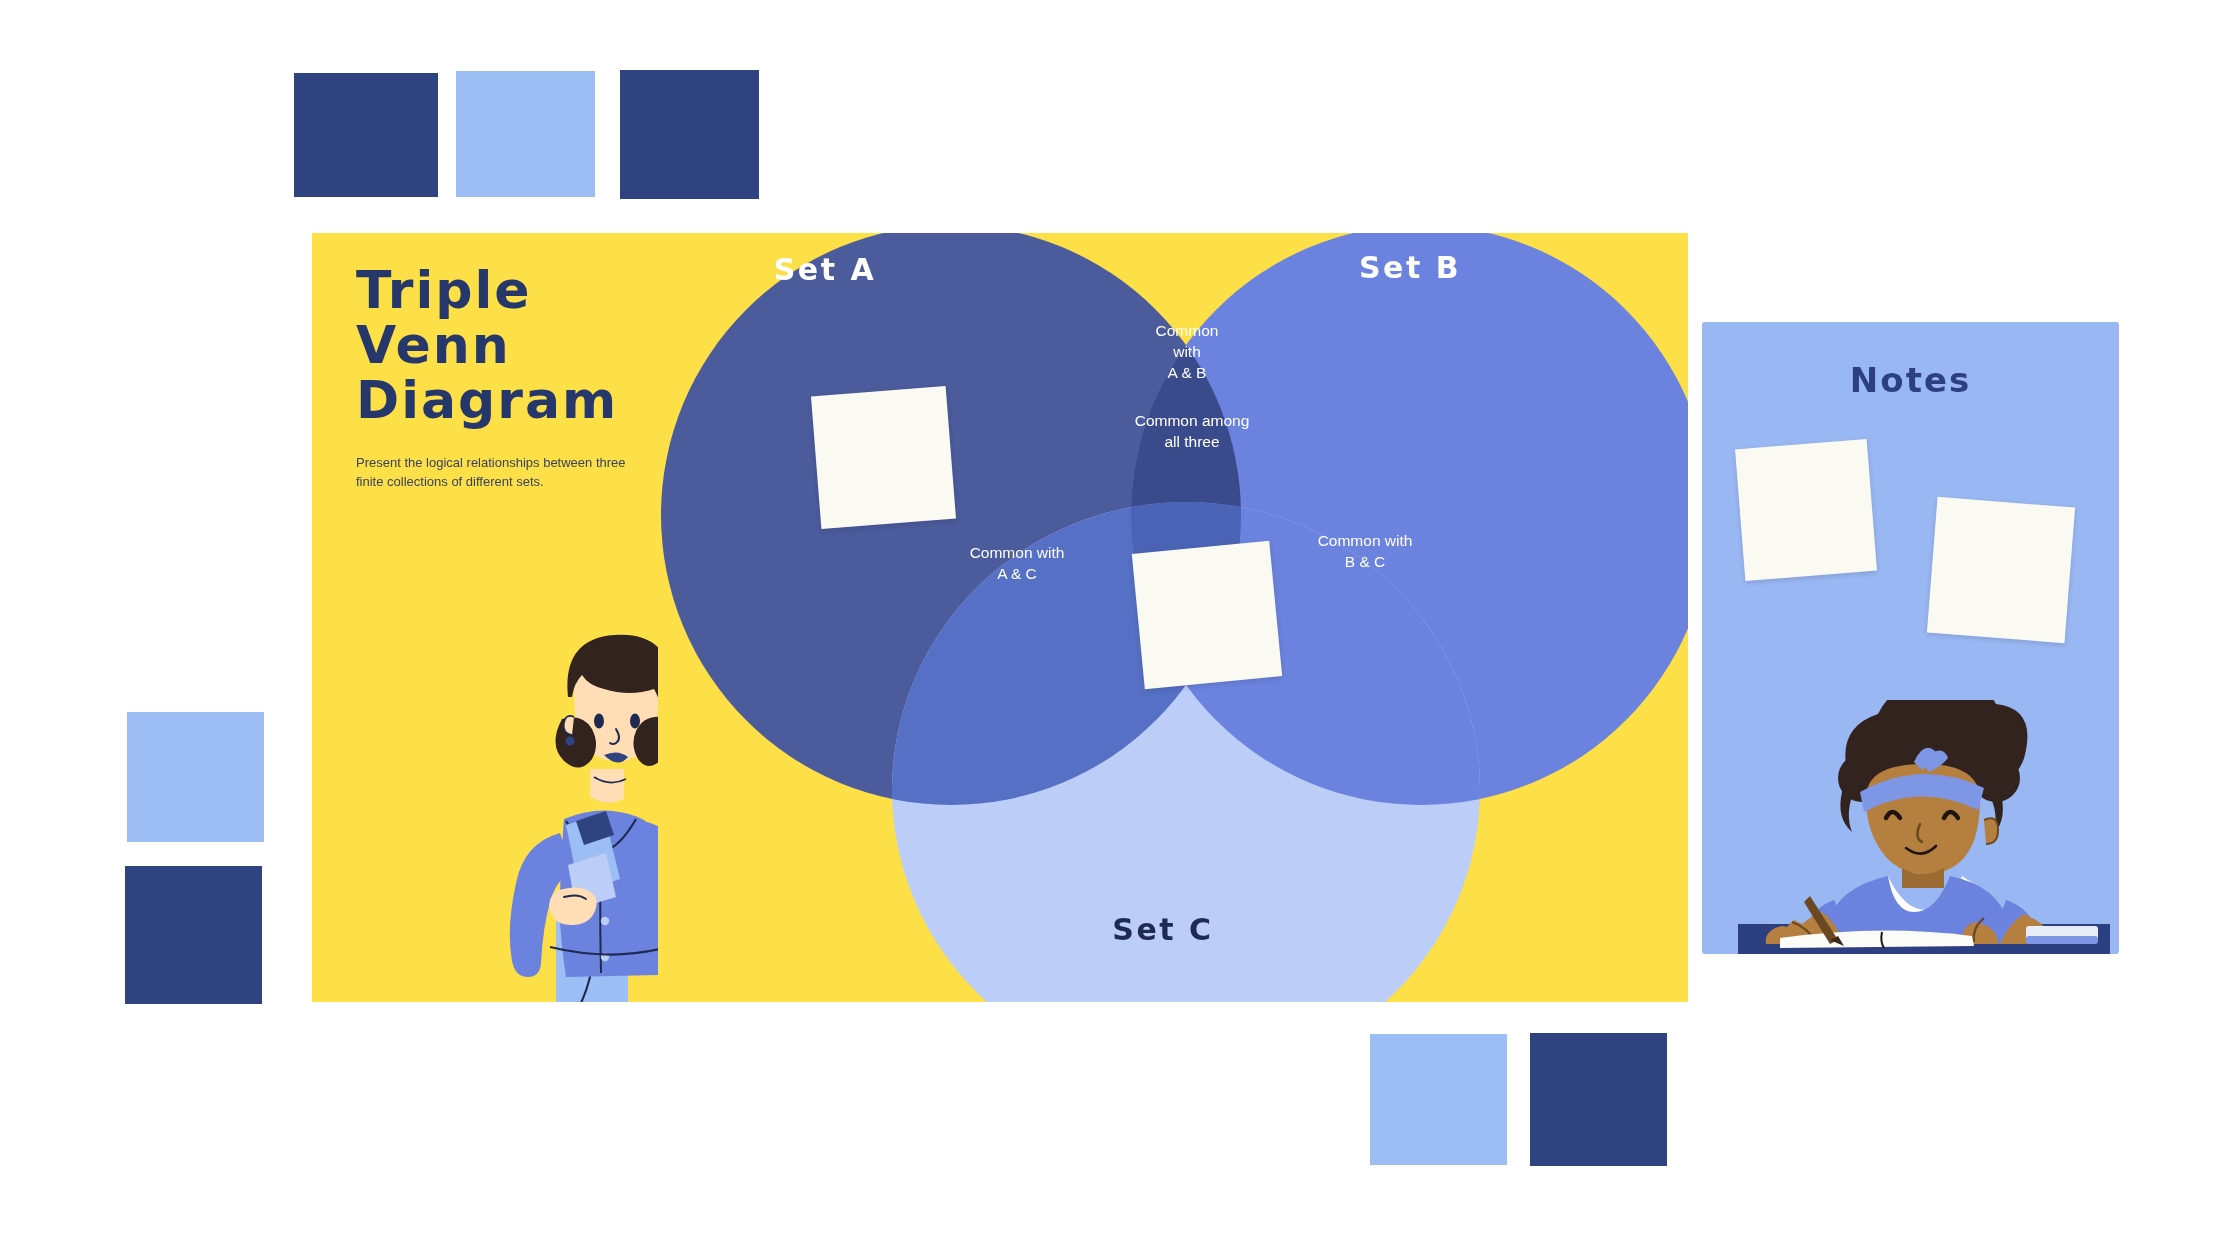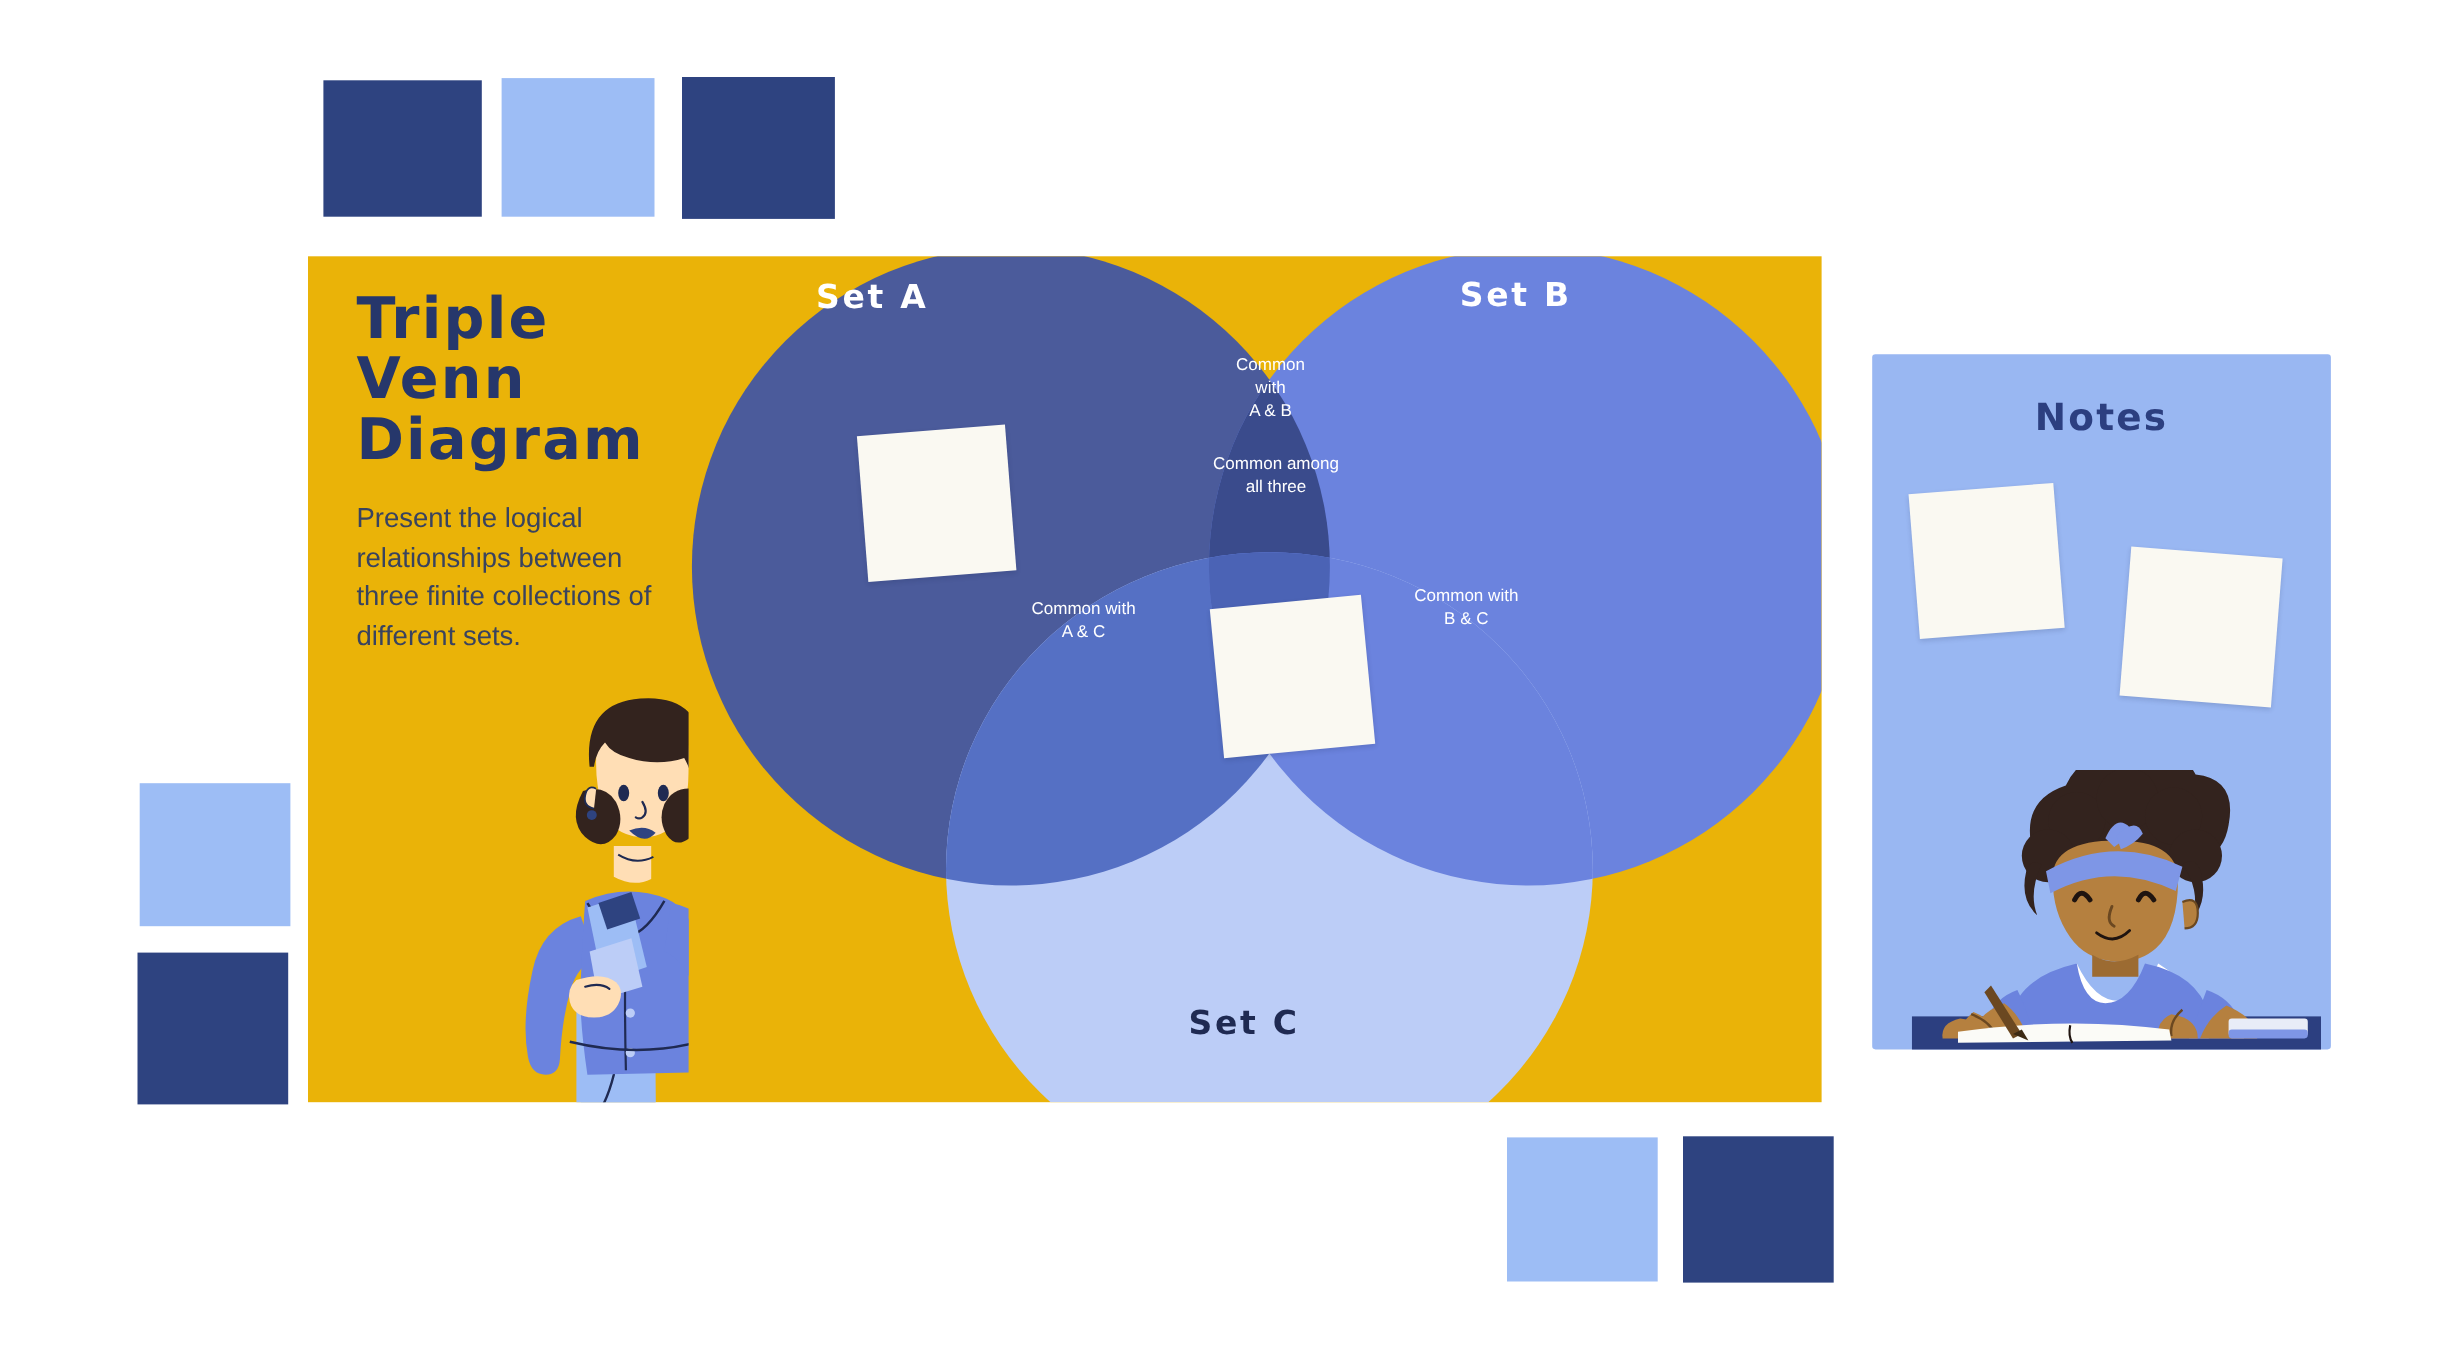--- a/index.html
+++ b/index.html
@@ -11,43 +11,43 @@
     position:relative;
   }
   .stage{position:absolute;left:0;top:0;width:2240px;height:1240px;}
 
   
   .deco{position:absolute;}
 
   
   .panel{
     position:absolute;
-    left:280px;top:233px;
+    left:312px;top:233px;
     width:1376px;height:769px;
-    background:#eab308;
+    background:#fde047;
     overflow:hidden;
   }
 
   
   .title-block{position:absolute;left:44px;top:30px;width:330px;}
   .title{
     font-family:"DejaVu Sans", sans-serif;
     color:#26376b;
     font-size:52px;
     line-height:1.06;
     font-weight:700;
     letter-spacing:2px;
     margin:0;
     white-space:pre-line;
   }
   .subtitle{
     margin:26px 0 0 0;
     color:#39435f;
     font-family:"Liberation Sans", sans-serif;
-    font-size:25px;
+    font-size:13px;
     line-height:1.42;
     width:295px;
   }
 
   
   .venn{position:absolute;left:0;top:0;width:1376px;height:769px;}
   .set-label{
     font-family:"DejaVu Sans", sans-serif;
     font-weight:700;
     font-size:30px;

